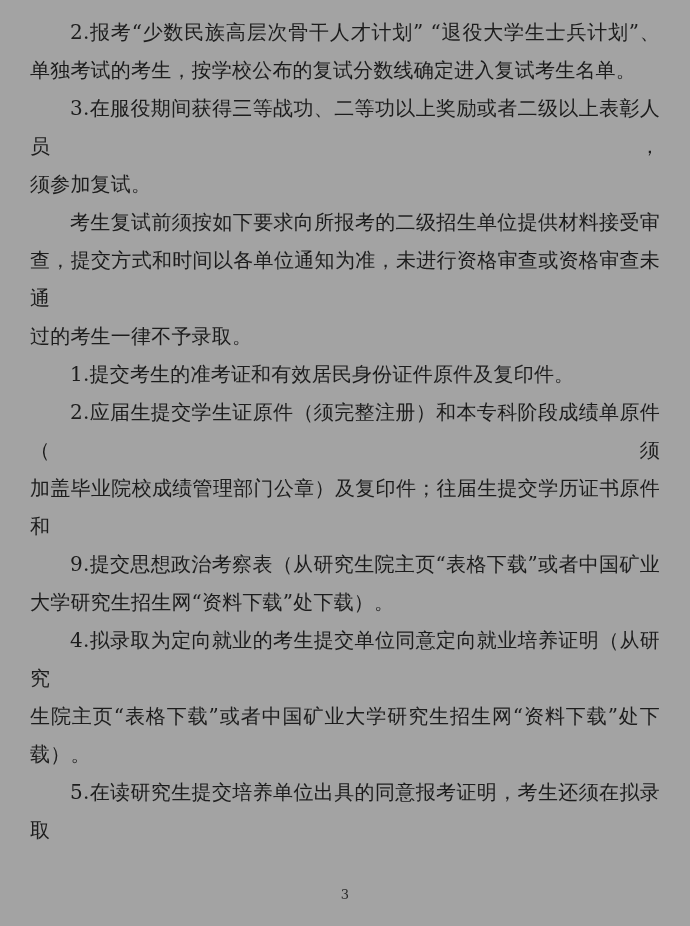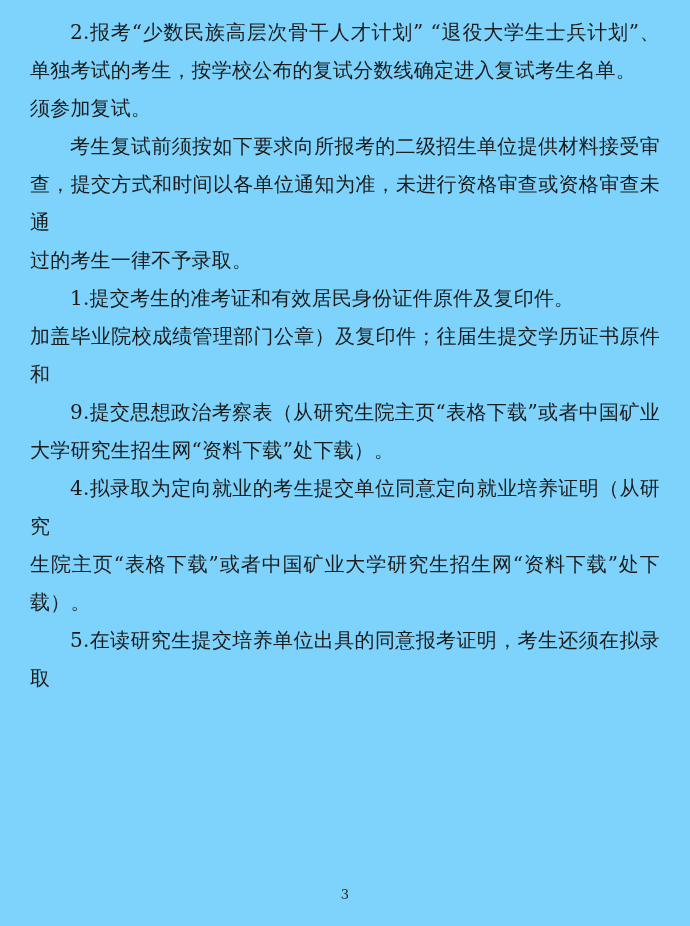--- a/index.html
+++ b/index.html
@@ -10,21 +10,21 @@
     width: 690px;
     height: 926px;
     background: #ffffff;
     position: relative;
     overflow: hidden;
     font-family: "DejaVu Serif", "Liberation Serif", serif;
   }
   .page {
     position: absolute;
     inset: 0;
-    background: #7dd3fc;
+    background: #a3a3a3;
   }
   .doc-body {
     position: absolute;
     left: 30px;
     top: 13px;
     width: 630px;
     color: #1c1c1c;
   }
   .para {
     margin: 0;
@@ -63,31 +63,33 @@
 </head>
 <body>
 
 <div class="page">
   <main class="doc-body" id="doc-body">
       <p class="para">
         <span class="line first full">2.报考“少数民族高层次骨干人才计划” “退役大学生士兵计划”、</span>
         <span class="line">单独考试的考生，按学校公布的复试分数线确定进入复试考生名单。</span>
       </p>
       <p class="para">
+        <span class="line first full">3.在服役期间获得三等战功、二等功以上奖励或者二级以上表彰人员，</span>
         <span class="line">须参加复试。</span>
       </p>
       <p class="para">
         <span class="line first full">考生复试前须按如下要求向所报考的二级招生单位提供材料接受审</span>
         <span class="line full">查，提交方式和时间以各单位通知为准，未进行资格审查或资格审查未通</span>
         <span class="line">过的考生一律不予录取。</span>
       </p>
       <p class="para">
         <span class="line first">1.提交考生的准考证和有效居民身份证件原件及复印件。</span>
       </p>
       <p class="para">
+        <span class="line first full">2.应届生提交学生证原件（须完整注册）和本专科阶段成绩单原件（须</span>
         <span class="line full">加盖毕业院校成绩管理部门公章）及复印件；往届生提交学历证书原件和</span>
       </p>
       <p class="para">
         <span class="line first full">9.提交思想政治考察表（从研究生院主页“表格下载”或者中国矿业</span>
         <span class="line">大学研究生招生网“资料下载”处下载）。</span>
       </p>
       <p class="para">
         <span class="line first full">4.拟录取为定向就业的考生提交单位同意定向就业培养证明（从研究</span>
         <span class="line full">生院主页“表格下载”或者中国矿业大学研究生招生网“资料下载”处下</span>
         <span class="line">载）。</span>

